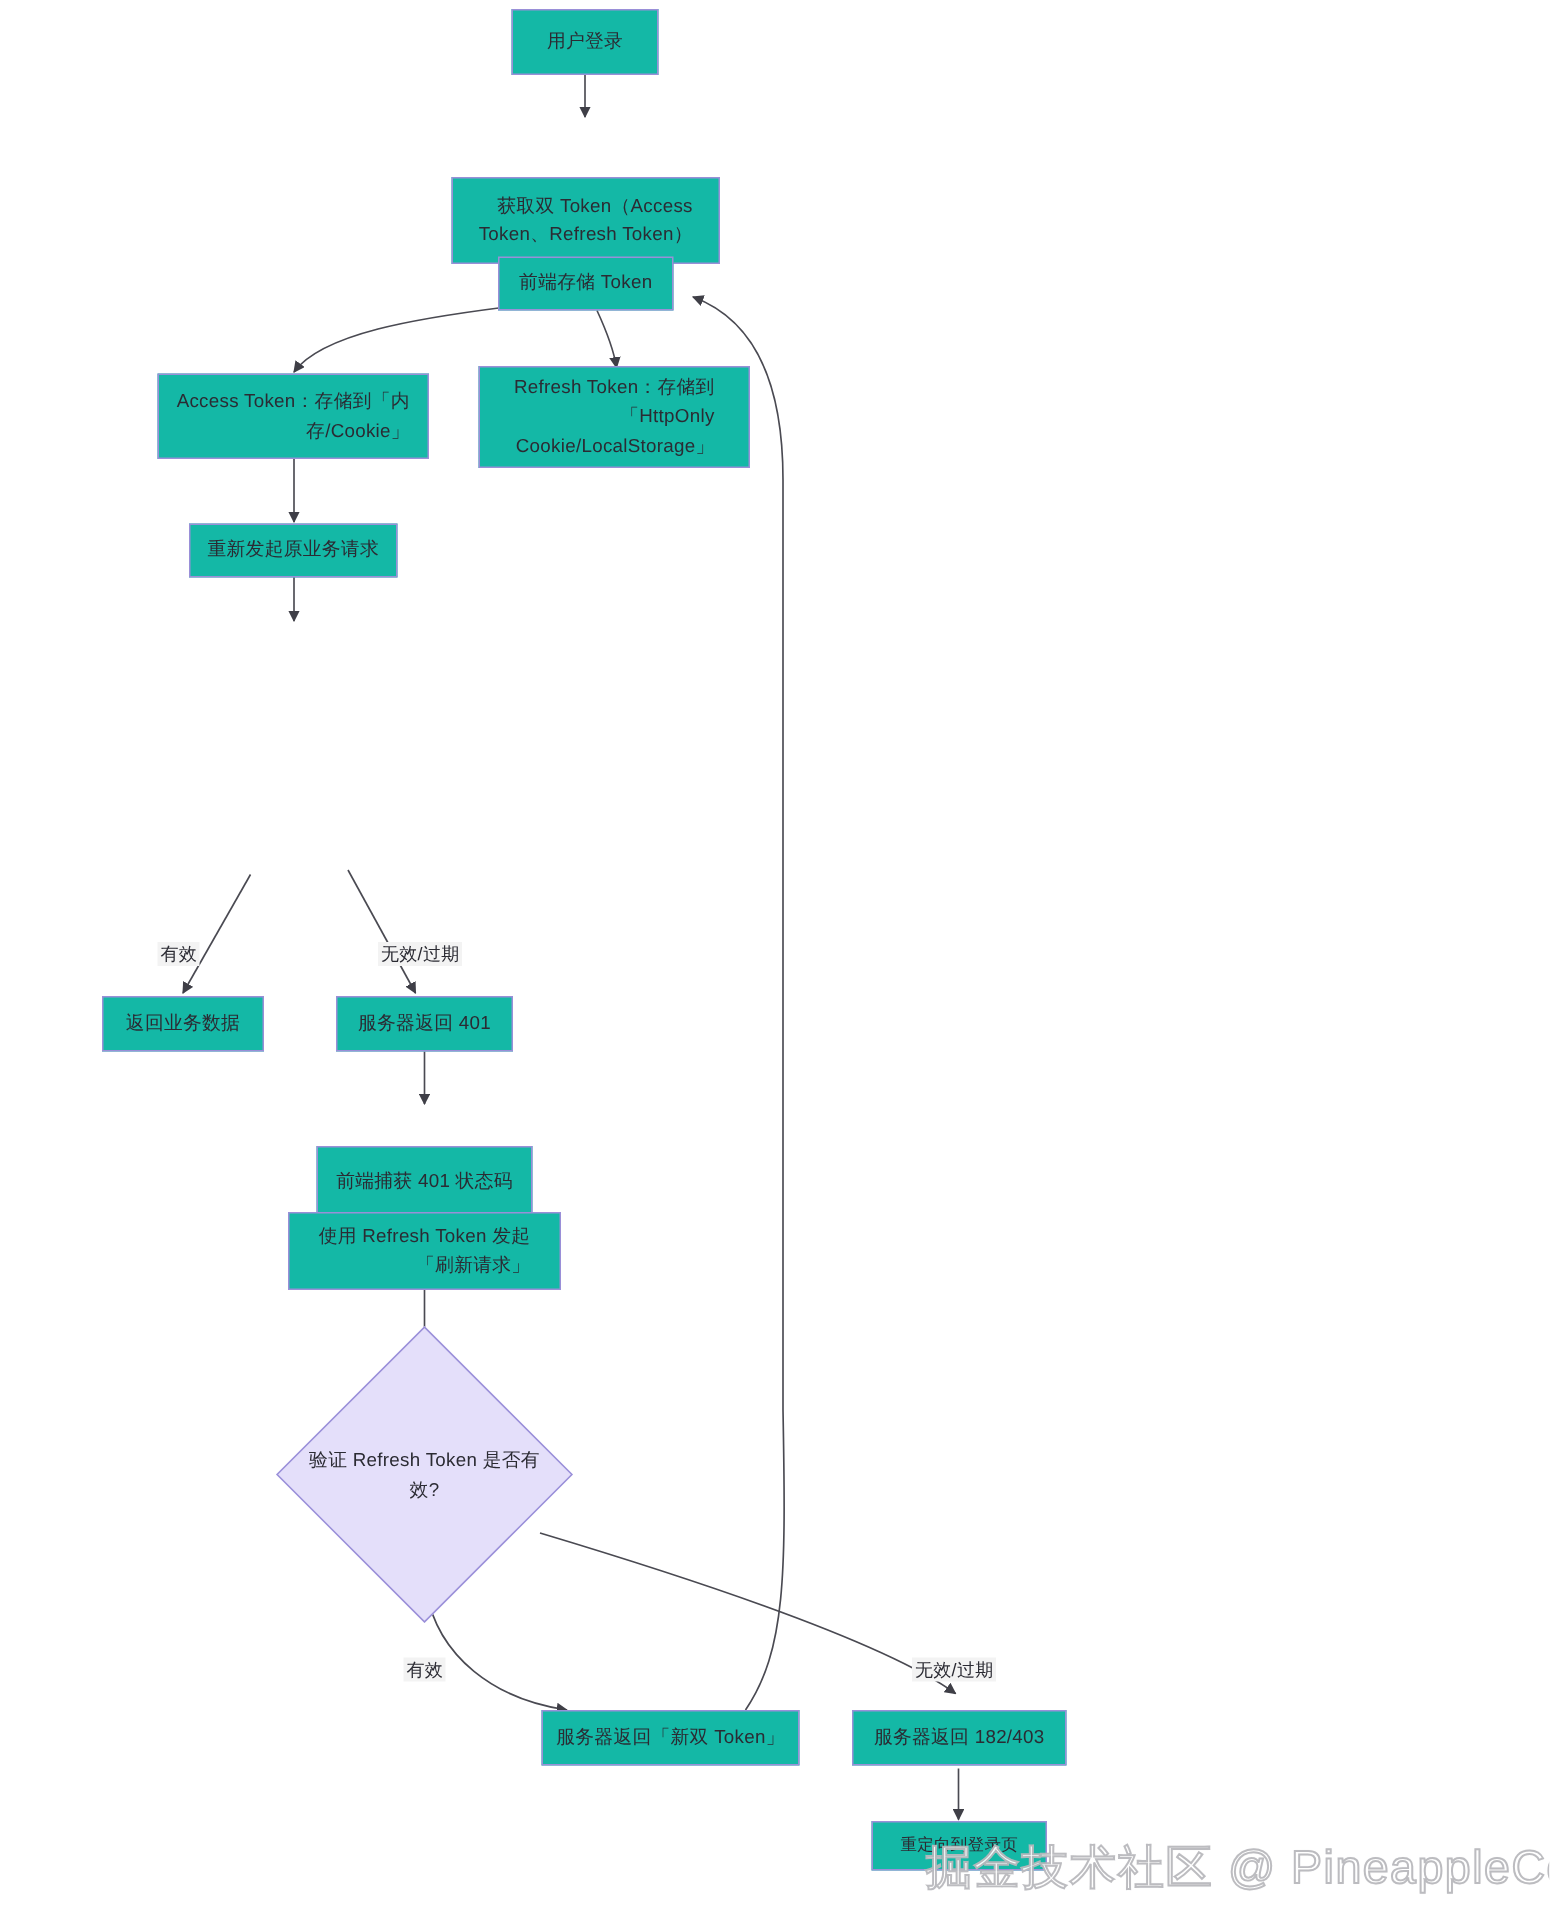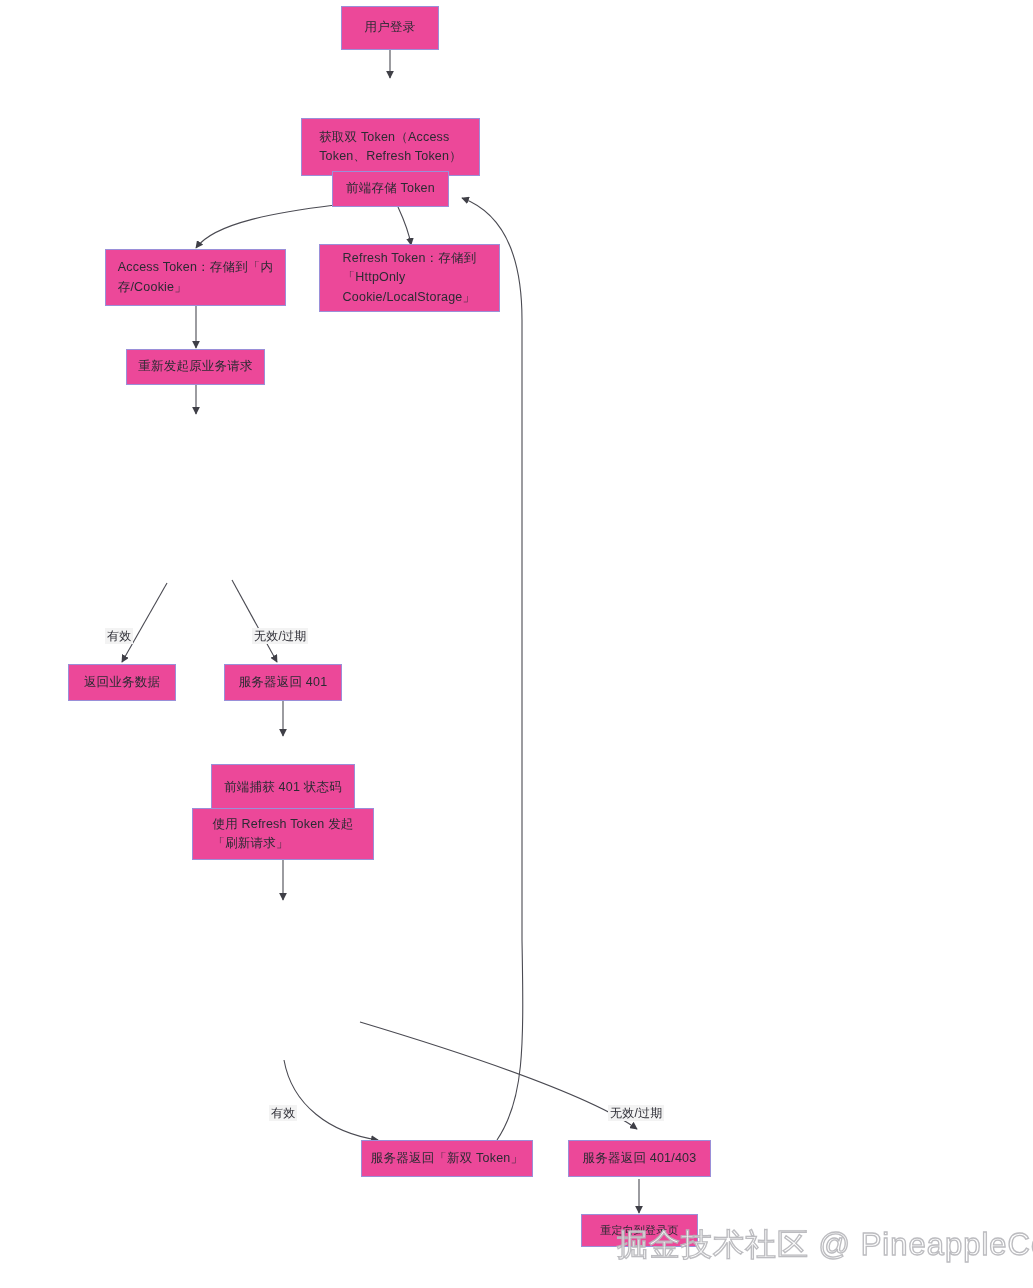--- a/index.html
+++ b/index.html
@@ -21,26 +21,26 @@
     position: absolute;
     left: 0;
     top: 0;
     width: 1033px;
     height: 1288px;
     pointer-events: none;
   }
   .node {
     position: absolute;
     box-sizing: border-box;
-    background: #ec4899;
+    background: #14b8a6;
     border: 1px solid #9a8fd8;
     display: flex;
     align-items: center;
     justify-content: center;
-    text-align: left;
+    text-align: right;
     color: #2b2b33;
     font-size: 12.5px;
     line-height: 1.55;
     padding: 4px 8px;
     white-space: pre-line;
     letter-spacing: 0.2px;
   }
   .diamond-wrap {
     position: absolute;
   }
@@ -175,27 +175,32 @@
 
   <div class="node" style="left:211px; top:764px; width:144px; height:48px;">
     <span>前端捕获 401 状态码</span>
   </div>
 
   <div class="node" style="left:192px; top:808px; width:182px; height:52px;">
     <span>使用 Refresh Token 发起
 「刷新请求」</span>
   </div>
 
+  <div class="diamond-wrap" style="left:213px; top:913px; width:140px; height:140px;">
+    <div class="diamond-shape"></div>
+    <div class="diamond-label">验证 Refresh Token 是否有
+效?</div>
+  </div>
 
   <div class="node" style="left:361px; top:1140px; width:172px; height:37px;">
     <span>服务器返回「新双 Token」</span>
   </div>
 
   <div class="node" style="left:568px; top:1140px; width:143px; height:37px;">
-    <span>服务器返回 401/403</span>
+    <span>服务器返回 182/403</span>
   </div>
 
   <div class="node" style="left:581px; top:1214px; width:117px; height:33px; font-size:11px;">
     <span>重定向到登录页</span>
   </div>
 
   <div class="edge-label" style="left:105px; top:628px;">
     <span>有效</span>
   </div>
 

